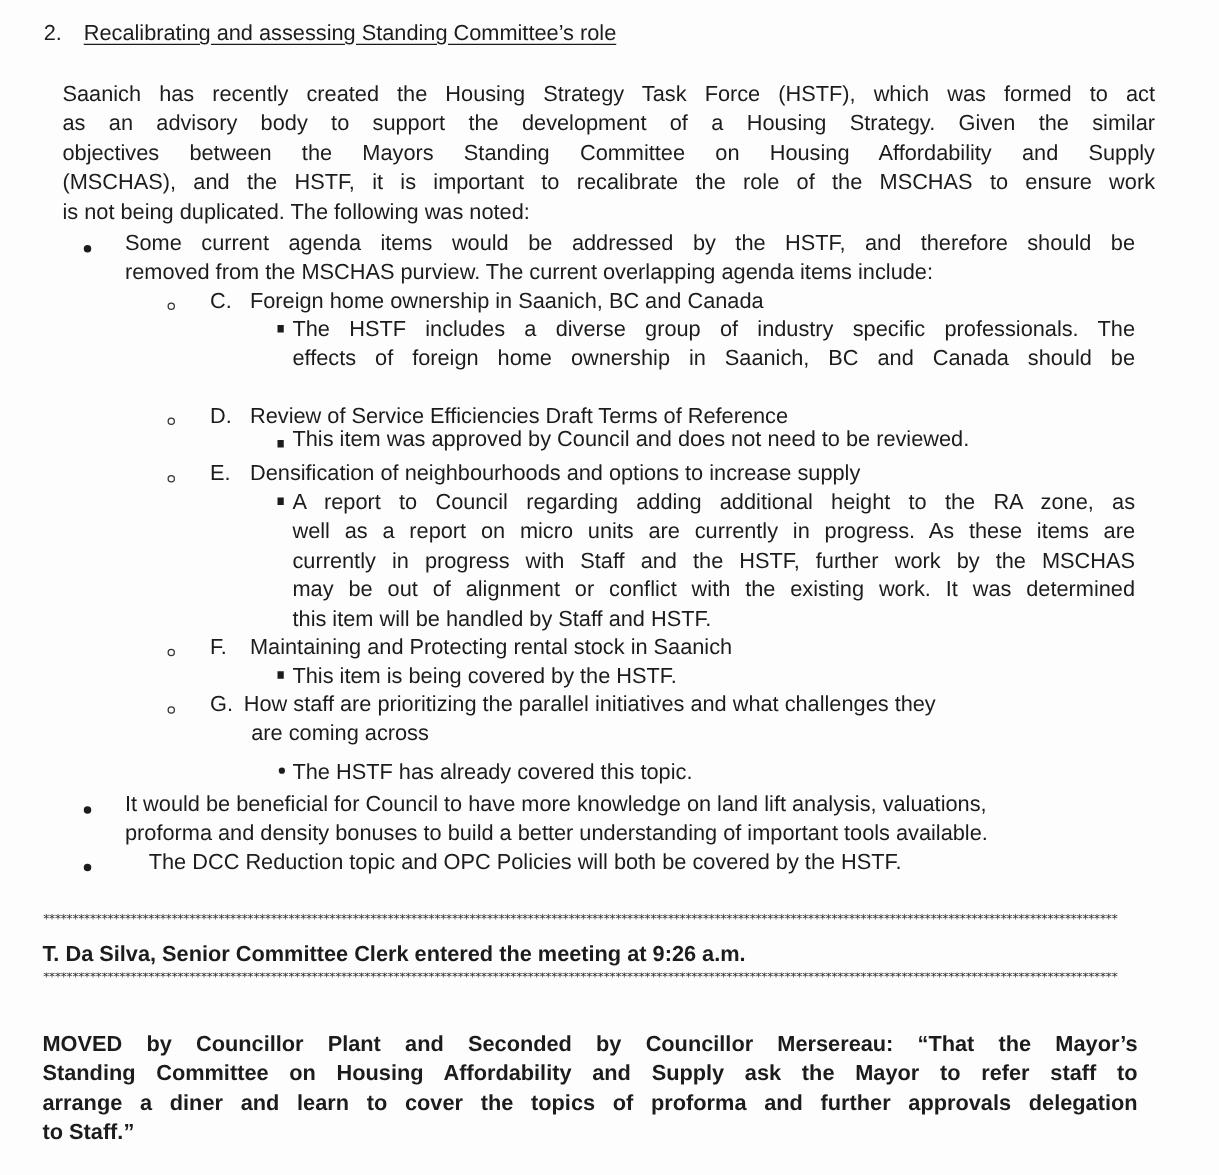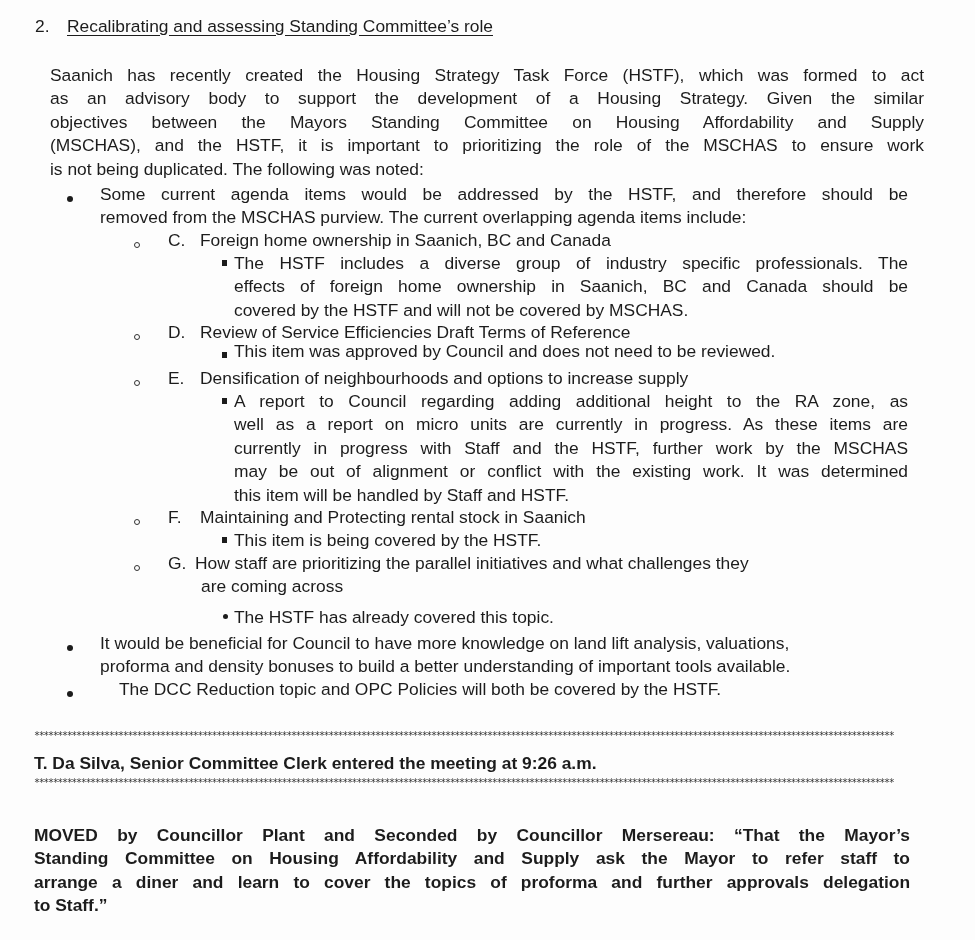--- a/index.html
+++ b/index.html
@@ -104,41 +104,40 @@
 <div class="page">
 
   <div class="heading">
     <span class="num">2.</span><span class="title">Recalibrating and assessing Standing Committee’s role</span>
   </div>
 
   <div class="intro">
     <span class="jline">Saanich has recently created the Housing Strategy Task Force (HSTF), which was formed to act</span>
     <span class="jline">as an advisory body to support the development of a Housing Strategy. Given the similar</span>
     <span class="jline">objectives between the Mayors Standing Committee on Housing Affordability and Supply</span>
-    <span class="jline">(MSCHAS), and the HSTF, it is important to prioritizing the role of the MSCHAS to ensure work</span>
+    <span class="jline">(MSCHAS), and the HSTF, it is important to recalibrate the role of the MSCHAS to ensure work</span>
     <span class="line">is not being duplicated. The following was noted:</span>
   </div>
 
   <div>
     <span class="bullet-dot" style="left:67px;top:196px;"></span>
     <div class="block" style="left:100px;top:183px;width:808px;">
       <span class="jline">Some current agenda items would be addressed by the HSTF, and therefore should be</span>
       <span class="line">removed from the MSCHAS purview. The current overlapping agenda items include:</span>
     </div>
 
     <div>
       <span class="bullet-circle" style="left:134px;top:242px;"></span>
       <div class="row" style="left:168px;top:229px;">
         <span style="display:inline-block;width:32px;">C.</span><span>Foreign home ownership in Saanich, BC and Canada</span>
       </div>
       <span class="bullet-square" style="left:222px;top:260px;"></span>
       <div class="block" style="left:234px;top:252px;width:674px;">
         <span class="jline">The HSTF includes a diverse group of industry specific professionals. The</span>
         <span class="jline">effects of foreign home ownership in Saanich, BC and Canada should be</span>
-        <span class="line">covered by the HSTF and will not be covered by MSCHAS.</span>
       </div>
     </div>
 
     <div>
       <span class="bullet-circle" style="left:134px;top:334px;"></span>
       <div class="row" style="left:168px;top:321px;">
         <span style="display:inline-block;width:32px;">D.</span><span>Review of Service Efficiencies Draft Terms of Reference</span>
       </div>
       <span class="bullet-square" style="left:222px;top:352px;"></span>
       <div class="row" style="left:234px;top:340px;">

